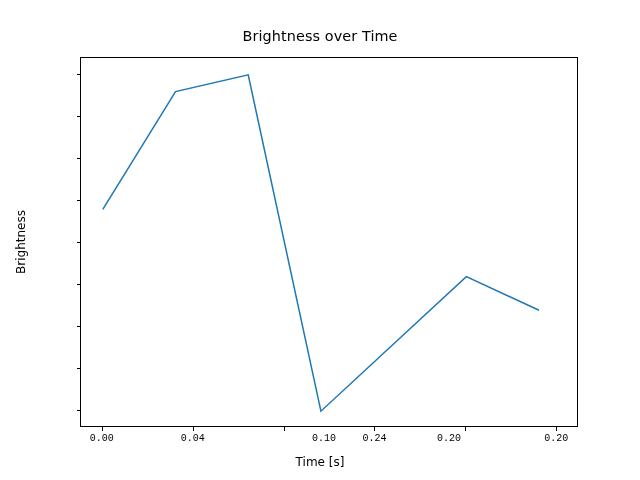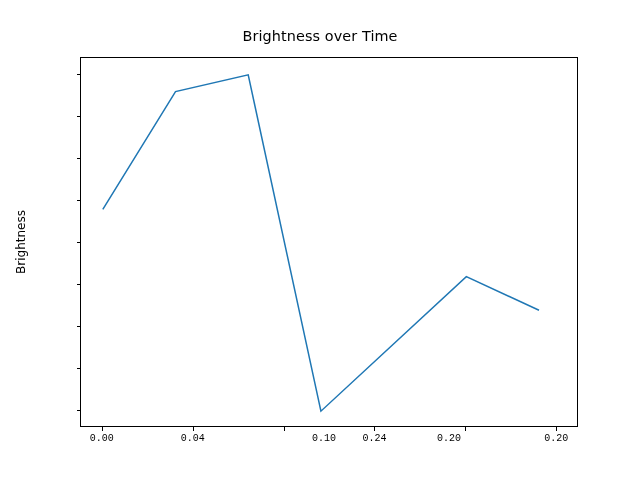--- a/index.html
+++ b/index.html
@@ -129,14 +129,15 @@
       <div class="xtick-mark" style="left: 465.314px;"></div>
       <div class="xtick-mark" style="left: 556.19px;"></div>
     </div>
 
   <div id="plot-area">
     <svg id="plot-svg" width="498" height="370">
       <polyline id="data-line" fill="none" stroke="#1f77b4" stroke-width="1.5" stroke-linejoin="miter" stroke-linecap="butt" points="21.81,151.36 94.51,33.64 167.21,16.82 239.91,353.18 385.31,218.64 458.01,252.27"></polyline>
     </svg>
   </div>
 
+  <div id="xlabel">Time [s]</div>
 
 </div>
 
 </body></html>

